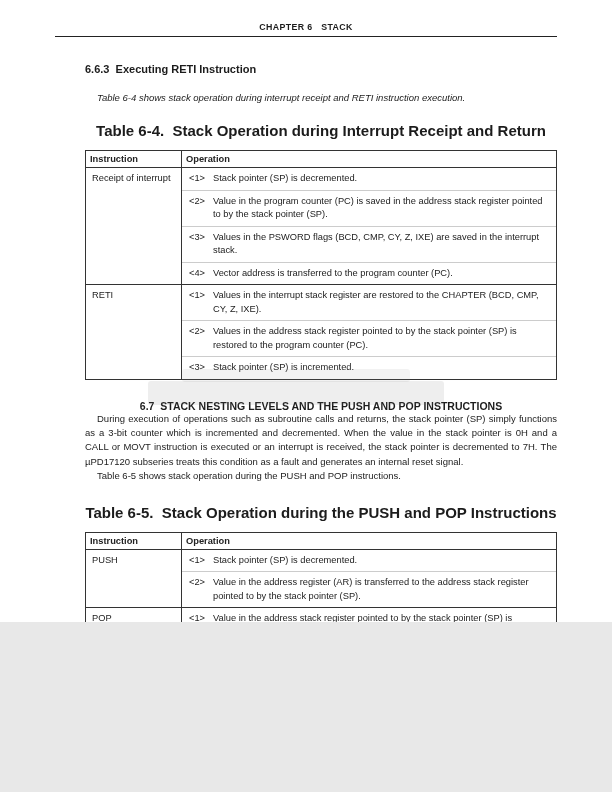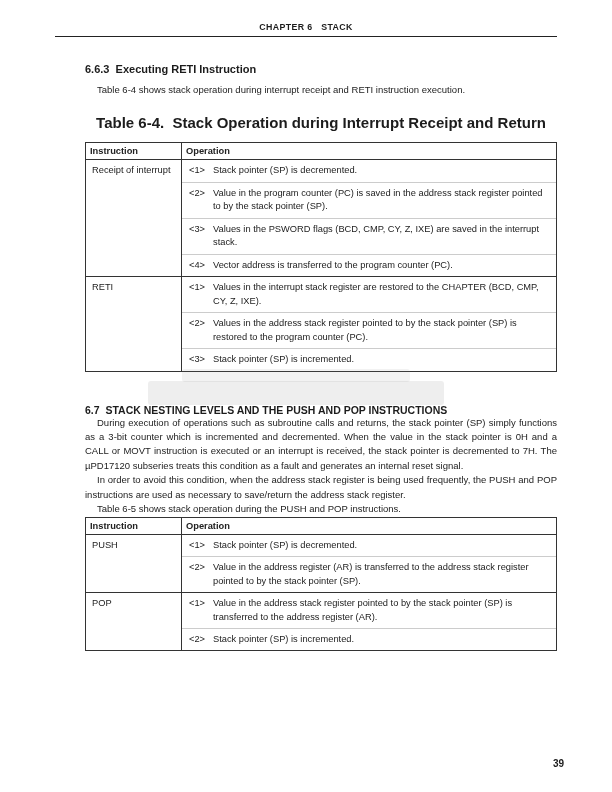--- a/index.html
+++ b/index.html
@@ -1,20 +1,20 @@
 <!DOCTYPE html>
 <html><head>
 <meta charset="utf-8">
 <style>
   * { margin: 0; padding: 0; box-sizing: border-box; }
   html, body { background: #e8e8e8; }
   body { font-family: "Liberation Sans", sans-serif; }
   .page {
     position: relative;
-    width: 612px; height: 792px;
+    width: 612px; height: 622px;
     background: #ffffff;
     color: #1c1c1c;
     padding: 22px 55px 0 55px;
     margin: 0 auto;
     overflow: hidden;
   }
   .page-header { width: 100%; }
   .header-text {
     text-align: center;
     font-weight: bold;
@@ -22,21 +22,21 @@
     letter-spacing: 0.4px;
     white-space: pre;
   }
   .header-rule { border-bottom: 1.2px solid #222; margin-top: 4px; }
 
   .content { margin: 26px 0 0 30px; width: 472px; }
 
   .h-sub { font-size: 11px; font-weight: bold; white-space: pre; }
   .body-text { font-size: 9.5px; line-height: 1.52; text-align: justify; }
   .indent { text-indent: 12px; }
-  .mt-sm { margin-top: 8px; }
+  .mt-sm { margin-top: 16px; font-style: italic; }
 
   .table-title {
     text-align: center;
     font-weight: bold;
     font-size: 15px;
     margin: 17px 0 11px 0;
     white-space: pre;
   }
 
   table.optable {
@@ -59,21 +59,21 @@
     display: flex;
     padding: 4px 6px 4px 7px;
     border-bottom: 1px solid #cccccc;
     line-height: 1.45;
     text-align: left;
   }
   .op:last-child { border-bottom: none; }
   .op-num { flex: 0 0 24px; }
   .op-text { flex: 1; }
 
-  .h-section { font-size: 10.5px; font-weight: bold; margin-top: 32px; white-space: pre; }
+  .h-section { font-size: 10.5px; font-weight: bold; margin-top: 20px; white-space: pre; text-align: center; }
   .section-paras { }
 
   .watermark {
     position: absolute;
     left: 148px; top: 381px;
     width: 296px; height: 24px;
     background: rgba(125, 125, 125, 0.13);
     border-radius: 3px;
     pointer-events: none;
   }
@@ -155,24 +155,24 @@
             </div>
           </td>
         </tr>
       </tbody>
     </table>
 
     <h2 class="h-section">6.7  STACK NESTING LEVELS AND THE PUSH AND POP INSTRUCTIONS</h2>
 
     <div class="section-paras">
       <p class="body-text indent">During execution of operations such as subroutine calls and returns, the stack pointer (SP) simply functions as a 3-bit counter which is incremented and decremented.  When the value in the stack pointer is 0H and a CALL or MOVT instruction is executed or an interrupt is received, the stack pointer is decremented to 7H.  The µPD17120 subseries treats this condition as a fault and generates an internal reset signal.</p>
-      <p class="body-text indent">In order to avoid this condition, when the address stack register is being used frequently, the PUSH and POP instructions are used as necessary to save/return the address stack register.</p>
       <p class="body-text indent">Table 6-5 shows stack operation during the PUSH and POP instructions.</p>
     </div>
 
+    <div class="table-title" style="margin-top:20px;">Table 6-5.  Stack Operation during the PUSH and POP Instructions</div>
 
     <table class="optable">
       <thead>
         <tr>
           <th>Instruction</th>
           <th>Operation</th>
         </tr>
       </thead>
       <tbody>
         <tr>

